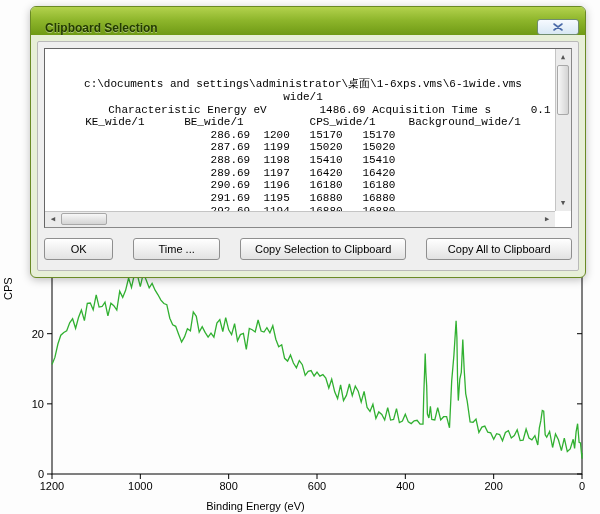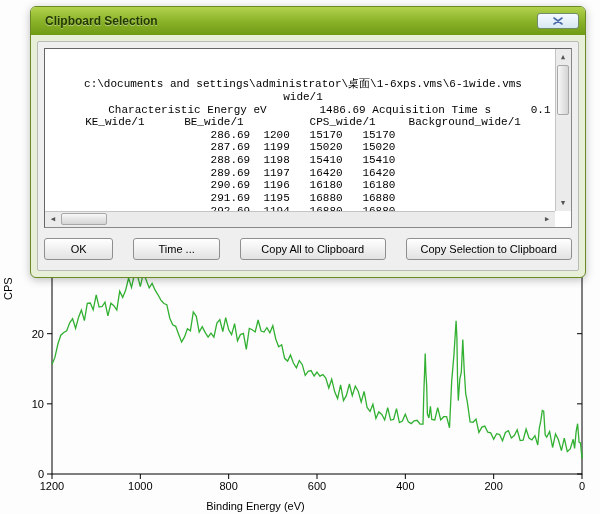--- a/index.html
+++ b/index.html
@@ -42,21 +42,21 @@
     width: 556px;
     border: 1px solid #6a8a25;
     border-radius: 6px;
     background: #e7efd7;
     box-shadow: 0 2px 8px rgba(0,0,0,0.25);
     overflow: hidden;
   }
   .titlebar {
     height: 28px;
     background: linear-gradient(to bottom, #b3d24d 0%, #8db52b 48%, #6f9a15 100%);
-    display: flex; align-items: center;
+    display: flex; align-items: flex-end;
     padding: 0 6px 0 14px;
     color: #233b00;
     font-weight: bold;
     font-size: 12px;
     text-shadow: 0 1px 0 rgba(255,255,255,0.4);
   }
   .titlebar .title { flex: 1; }
   .close-btn {
     width: 42px; height: 16px;
     border: 1px solid #6f8c6f;
@@ -240,17 +240,17 @@
         <div class="sb-arrow">◂</div>
         <div class="sb-track">
           <div class="sb-thumb"></div>
         </div>
         <div class="sb-arrow">▸</div>
       </div>
     </div>
     <div class="button-row">
       <div class="btn btn-ok">OK</div>
       <div class="btn btn-save">Time ...</div>
+      <div class="btn btn-copy1">Copy Selection to Clipboard</div>
       <div class="btn btn-copy2">Copy All to Clipboard</div>
-      <div class="btn btn-copy1">Copy Selection to Clipboard</div>
     </div>
   </div>
 </div>
 
 </body></html>

